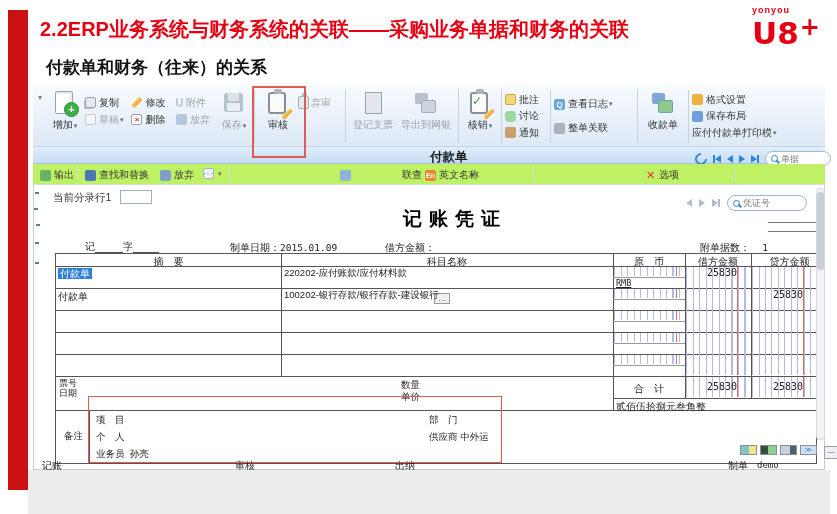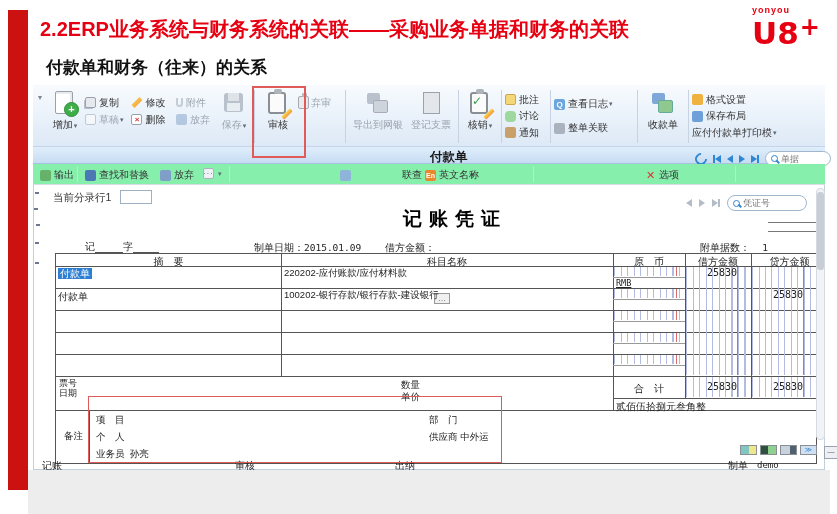--- a/index.html
+++ b/index.html
@@ -84,21 +84,21 @@
   .tri.gray.r{border-left-color:#b4bdc7;}
   .tri.gray.l{border-right-color:#b4bdc7;}
   .navbar2{width:2px;height:8px;background:#2f86d2;}
   .navbar2.gray{background:#b4bdc7;}
   .refresh{width:8px;height:8px;border:2px solid #2f86d2;border-radius:50%;border-top-color:transparent;transform:rotate(45deg);}
   .oval{display:flex;align-items:center;gap:3px;background:#fff;border:1px solid #9fb6cc;border-radius:8px;height:13px;padding:0 5px;font-size:9px;color:#777;}
   .mag{width:5px;height:5px;border:1.5px solid #2f86d2;border-radius:50%;position:relative;flex:none;}
   .mag:after{content:'';position:absolute;width:4px;height:1.5px;background:#2f86d2;transform:rotate(45deg);right:-3px;bottom:-1px;}
   .oval input{border:none;outline:none;width:44px;font-size:9px;color:#777;background:transparent;padding:0;font-family:inherit;}
   
-  .tb2{left:33px;top:164px;width:792px;height:21px;background:#86efac;border-bottom:1px solid #d9dee5;box-sizing:border-box;}
+  .tb2{left:33px;top:164px;width:792px;height:21px;background:#bef264;border-bottom:1px solid #d9dee5;box-sizing:border-box;}
   .tb2 .si{position:absolute;top:4px;font-size:10px;color:#333;}
   .tb2 .vsep{position:absolute;top:2px;width:1px;height:16px;background:#d3dae2;}
   
   .vz-label{font-size:10.5px;color:#333;}
   .entrybox{border:1px solid #9fb0c2;background:#fff;width:30px;height:12px;}
   .vtitle{left:355px;top:206px;width:200px;text-align:center;font-size:19px;font-weight:bold;letter-spacing:7px;color:#000;white-space:nowrap;}
   .hmeta{font-size:10px;color:#222;white-space:nowrap;}
   .uline{display:inline-block;border-bottom:1px solid #555;min-width:22px;text-align:center;}
   .fillline{height:1px;background:#777;width:52px;}
   
@@ -198,32 +198,32 @@
       <div class="srow">
         <div class="si dis">
             <span class="bi" style="width:13px;height:13px;">
               <span class="bi-clip-s" style="left:0;top:0;width:9px;height:11px;"></span>
             </span>
             <span>弃审</span>
           </div>
       </div>
     </div>
     <div class="vdiv"></div>
+    <div class="bigbtn dis" style="width:48px;">
+      <span class="bi">
+          <span class="bi-doc"></span>
+        </span>
+      <span class="blabel">登记支票</span>
+    </div>
     <div class="bigbtn dis" style="width:58px;">
       <span class="bi bi-sq2">
           <span class="a"></span>
           <span class="b"></span>
         </span>
       <span class="blabel">导出到网银</span>
-    </div>
-    <div class="bigbtn dis" style="width:48px;">
-      <span class="bi">
-          <span class="bi-doc"></span>
-        </span>
-      <span class="blabel">登记支票</span>
     </div>
     <div class="vdiv"></div>
     <div class="bigbtn" style="width:36px;">
       <span class="bi">
           <span class="clipicon"></span>
           <span class="check-ov">✓</span>
           <span class="pencil-ov"></span>
         </span>
       <span class="blabel"><span>核销</span><span class="dn">▾</span></span>
     </div>
@@ -352,21 +352,21 @@
       </span>
     <span class="oval" style="height:14px;">
         <span class="mag"></span>
         <input style="width: 58px;" placeholder="凭证号">
       </span>
   </div>
 
   <div class="abs vtitle">记账凭证</div>
 
   <div class="abs hmeta" style="left:85px;top:240px;"><span>记</span><span class="uline" style="min-width:28px;">&nbsp;</span><span>字</span><span class="uline" style="min-width:26px;">&nbsp;</span></div>
-  <div class="abs hmeta" style="left:230px;top:241px;margin-left:24px;"><span>制单日期：</span><span class="uline mono" style="font-size:9.5px;">2015.01.09</span></div>
+  <div class="abs hmeta" style="left:230px;top:241px;"><span>制单日期：</span><span class="uline mono" style="font-size:9.5px;">2015.01.09</span></div>
   <div class="abs hmeta" style="left:385px;top:241px;"><span>借方金额：</span></div>
   <div class="abs hmeta" style="left:700px;top:241px;"><span>附单据数：</span><span class="uline mono" style="min-width:30px;font-size:9.5px;">1</span></div>
   <div class="abs fillline" style="left:768px;top:222px;"></div>
   <div class="abs fillline" style="left:768px;top:231px;"></div>
 
   <div class="abs vtable">
 
     <div class="vl" style="left:225px;top:0;height:122px;"></div>
     <div class="vl" style="left:557px;top:0;height:156px;"></div>
     <div class="vl" style="left:629px;top:0;height:144px;"></div>

